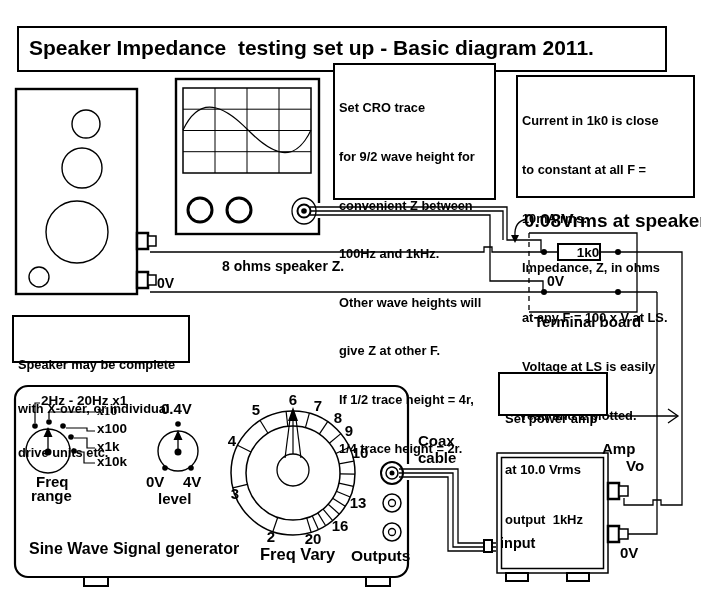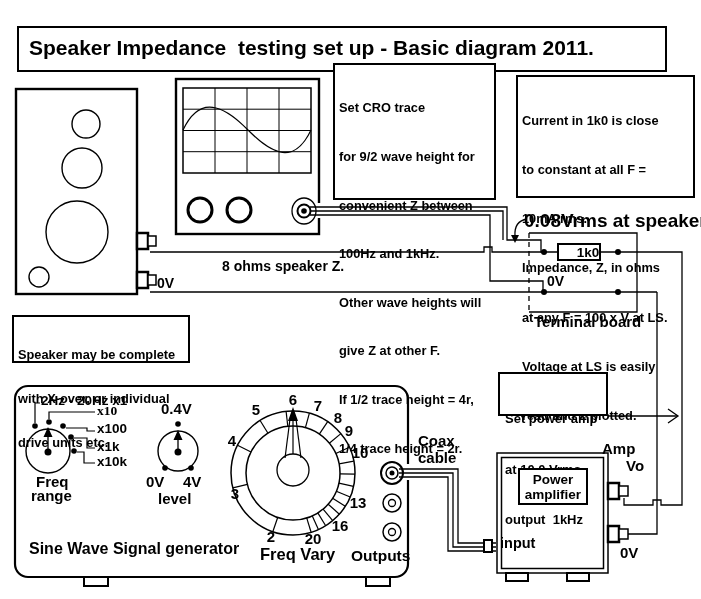--- a/index.html
+++ b/index.html
@@ -221,44 +221,40 @@
     <div>Current in 1k0 is close</div>
     <div>to constant at all F =</div>
     <div>10mA rms.</div>
     <div>Impedance, Z, in ohms</div>
     <div>at any F = 100 x V at LS.</div>
     <div>Voltage at LS is easily</div>
     <div>read and Z plotted.</div>
   </div>
 </div>
 
-<div class="box" style="left:12px;top:315px;width:178px;height:48px;padding:2px 2px 0 4px;">
+<div class="box" style="left:12px;top:315px;width:178px;height:48px;padding:12px 2px 0 4px;">
   <div style="font-size:12.8px;line-height:14.6px;white-space:pre;">
     <div>Speaker may be complete</div>
     <div>with X-over, or individual</div>
     <div>drive units etc.</div>
   </div>
 </div>
 
 <div class="box" style="left:498px;top:372px;width:110px;height:44px;padding:3px 2px 0 5px;">
   <div style="font-size:13px;line-height:16.9px;white-space:pre;">
     <div>Set power amp</div>
     <div>at 10.0 Vrms</div>
     <div>output  1kHz</div>
   </div>
 </div>
 
 <div class="box" style="left:557px;top:243px;width:44px;height:18px;display:flex;align-items:center;justify-content:center;padding-left:18px;">
   <span style="font-size:13.5px;">1k0</span>
 </div>
 
-<div class="box" style="left:518px;top:468px;width:70px;height:37px;border-width:2.5px;display:flex;flex-direction:column;align-items:center;justify-content:center;">
-  <span style="font-size:13.5px;line-height:15px;">Power</span>
-  <span style="font-size:13.5px;line-height:15px;">amplifier</span>
-</div>
 
 <div class="t" style="left:222px;top:259px;font-size:14px;">8 ohms speaker Z.</div>
 <div class="t" style="left:157px;top:276px;font-size:14px;">0V</div>
 <div class="t" style="left:516px;top:211px;font-size:19px;padding-left:8px;">0.08Vrms at speaker</div>
 <div class="t" style="left:547px;top:274px;font-size:14px;">0V</div>
 <div class="t" style="left:534px;top:314px;font-size:15px;">Terminal board</div>
 <div class="t" style="left:418px;top:433px;font-size:15px;">Coax</div>
 <div class="t" style="left:418px;top:450px;font-size:15px;">cable</div>
 <div class="t" style="left:602px;top:441px;font-size:15px;">Amp</div>
 <div class="t" style="left:626px;top:458px;font-size:15px;">Vo</div>

